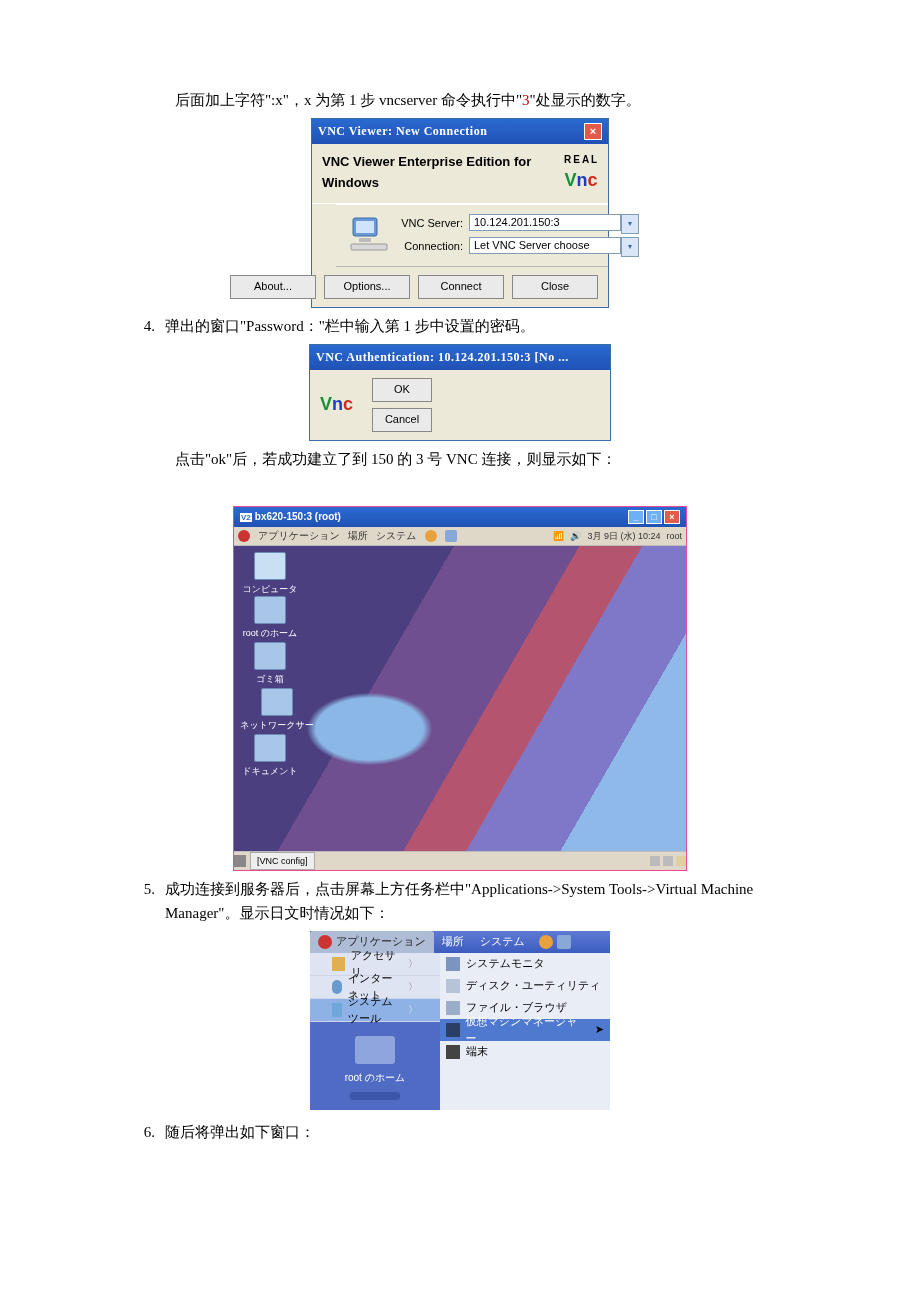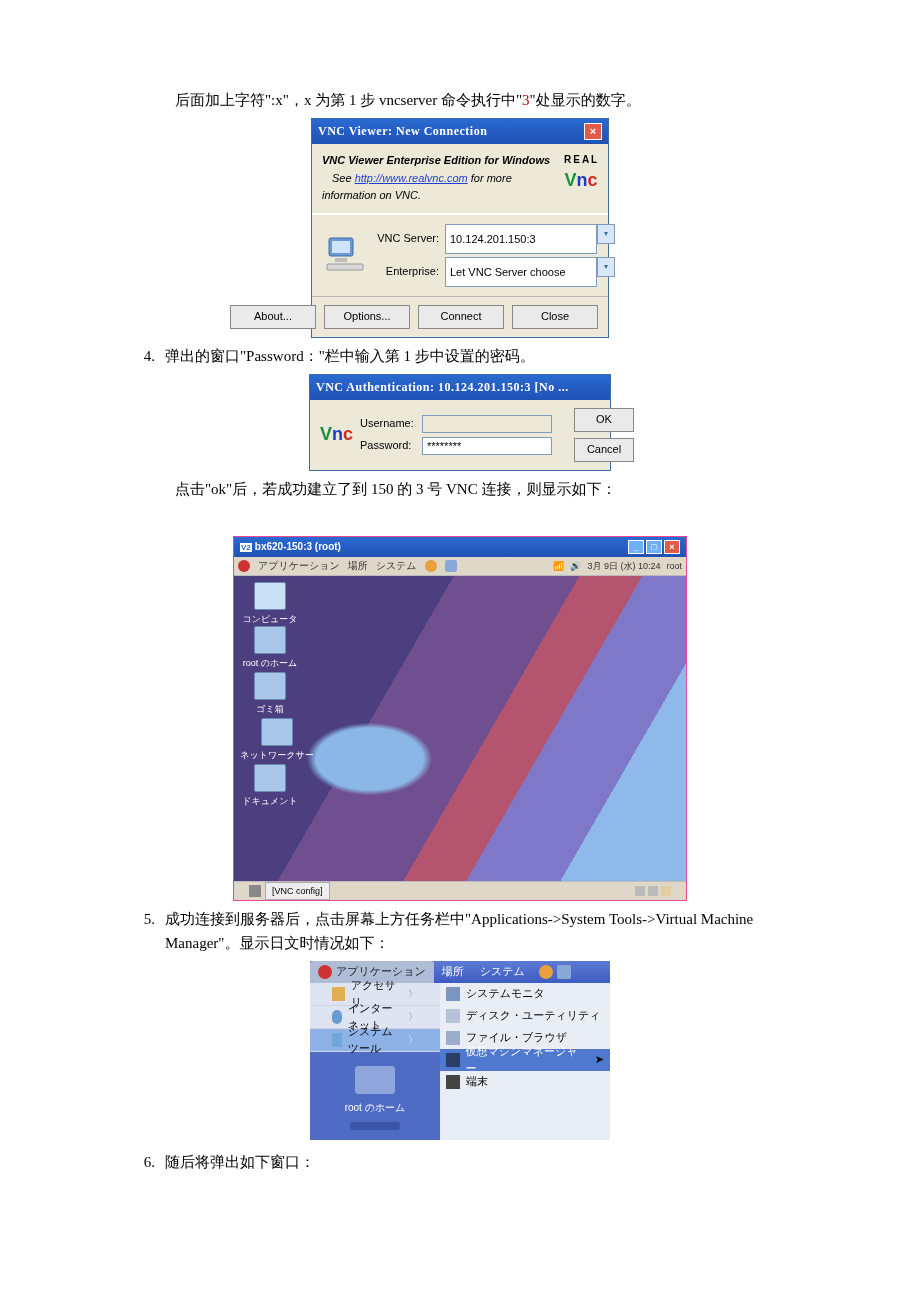--- a/index.html
+++ b/index.html
@@ -11,38 +11,38 @@
   ol.steps>li>.body{flex:1;}
   .red{color:#c00000;}
   .center{display:flex;justify-content:center;margin:6px 0;}
   .figure{border:1px solid #3b6ea5;background:#ece9d8;font-family:Tahoma,Arial,sans-serif;font-size:11px;color:#000;}
 
   .win-title{background:linear-gradient(to bottom,#2a6ad0,#2051b5);color:#fff;padding:3px 6px;display:flex;align-items:center;justify-content:space-between;}
   .win-title .ttxt{font-family:"MS Sans Serif","Comic Sans MS",Tahoma;font-weight:bold;font-size:12px;letter-spacing:.5px;}
   .win-title .xbtn{width:16px;height:15px;background:#e15b4a;border:1px solid #fff;color:#fff;font-weight:bold;display:flex;align-items:center;justify-content:center;font-size:11px;line-height:1;}
 
   .vnc-conn .hdr{display:flex;align-items:flex-start;padding:8px 10px;border:1px solid #fff;border-width:0 0 1px 0;}
-  .vnc-conn .hdr .htxt{flex:1;font-size:11px;font-style:italic;}
+  .vnc-conn .hdr .htxt{flex:1;font-size:13px;}
   .vnc-conn .hdr .htxt b{display:block;}
   .vnc-conn .hdr .htxt a{color:#2040d0;text-decoration:underline;}
   .logo{width:34px;text-align:center;}
   .logo .REAL{color:#000;font-family:Arial;font-size:10px;letter-spacing:2px;font-weight:bold;}
   .logo .vnc{font-family:Arial;font-weight:bold;font-size:18px;margin-top:-2px;}
   .logo .vnc .V{color:#19913a;}
   .logo .vnc .n{color:#1a3cc8;}
   .logo .vnc .c{color:#d1291e;}
 
-  .vnc-conn .form{display:flex;align-items:center;padding:6px 13px;border-top:1px solid #fff;border-bottom:1px solid #b7b7b7;}
+  .vnc-conn .form{display:flex;align-items:center;padding:6px 13px;border-top:1px solid #fff;border-bottom:1px solid #b7b7b7;margin-left:24px;}
   .vnc-conn .pcicon{width:48px;height:46px;margin-right:8px;display:flex;align-items:center;justify-content:center;}
   .vnc-conn .pcicon svg{width:40px;height:38px;}
   .vnc-conn .fields{flex:1;}
   .vnc-conn .row{display:flex;align-items:center;margin:3px 0;}
   .vnc-conn .row label{width:66px;text-align:right;padding-right:6px;}
   .vnc-conn .dd{display:flex;flex:1;}
-  .vnc-conn .dd input{flex:1;border:1px solid #7f9db9;padding:2px 4px;font-size:11px;height:30px;box-sizing:border-box;}
+  .vnc-conn .dd input{flex:1;border:1px solid #7f9db9;padding:2px 4px;font-size:11px;height:17px;box-sizing:border-box;}
   .vnc-conn .dd .caret{width:16px;height:18px;border:1px solid #7f9db9;background:#d9e6f7;display:flex;align-items:center;justify-content:center;color:#3b6ea5;font-size:8px;}
   .vnc-conn .btnbar{padding:8px 10px;display:flex;gap:8px;justify-content:flex-end;}
   .vnc-conn .btn{min-width:64px;height:22px;border:1px solid #888;background:#eaeaea;display:flex;align-items:center;justify-content:center;padding:0 10px;cursor:pointer;}
   .vnc-conn .btnbar .left{margin-right:auto;display:flex;gap:8px;}
 
   .vnc-auth{border:1px solid #3b6ea5;background:#ece9d8;font-family:Tahoma,Arial,sans-serif;font-size:11px;}
   .vnc-auth .body{display:flex;padding:8px 10px;gap:10px;align-items:center;}
   .vnc-auth .logo{width:30px;}
   .vnc-auth .fields .row{display:flex;align-items:center;margin:4px 0;}
   .vnc-auth .fields label{width:62px;}
@@ -57,21 +57,21 @@
   .desktop-wrap .outer-title .wbtn.close{background:#e15b4a;}
   .gnome-bar{background:#dfd7c7;height:18px;display:flex;align-items:center;padding:0 4px;gap:8px;border-bottom:1px solid #bbb;}
   .gnome-bar .mi{font-size:10px;color:#333;}
   .gnome-bar .right{margin-left:auto;display:flex;gap:6px;font-size:9px;color:#333;align-items:center;}
   .desktop-area{position:relative;height:305px;background:
     radial-gradient(ellipse at 30% 60%,#8ab7e6 0 12%,transparent 14%),
     linear-gradient(120deg,#4b3f80 0 35%,#6f4f8f 35% 55%,#b5546f 55% 65%,#7f78c8 65% 80%,#8fb9e8 80% 100%),
     #4b3f80;}
   .desktop-area .dicon{position:absolute;color:#fff;font-size:9px;text-align:center;width:64px;}
   .desktop-area .dicon .ibox{width:30px;height:26px;margin:0 auto 2px;background:#c9dff3;border:1px solid #6d8bb5;border-radius:2px;}
-  .bottom-bar{background:#dfd7c7;border-top:1px solid #bbb;height:18px;display:flex;align-items:center;padding:0 15px;}
+  .bottom-bar{background:#dfd7c7;border-top:1px solid #bbb;height:18px;display:flex;align-items:center;padding:0 0;}
   .bottom-bar .task{border:1px solid #aaa;padding:1px 6px;font-size:9px;background:#eee;}
   .bottom-bar .tray{margin-left:auto;display:flex;gap:3px;}
   .bottom-bar .tray .sq{width:10px;height:10px;background:#bbb;}
 
   .menu-shot{width:300px;font-family:Arial,sans-serif;font-size:11px;}
   .menu-shot .top{background:linear-gradient(to bottom,#5d7ad4,#3d5cc0);color:#fff;height:22px;display:flex;align-items:center;}
   .menu-shot .top .tab{padding:0 8px;display:flex;align-items:center;gap:4px;height:100%;}
   .menu-shot .top .tab.sel{background:#aebcd6;color:#222;border-radius:3px 3px 0 0;}
   .menu-shot .top .icon{width:14px;height:14px;border-radius:7px;}
   .menu-shot .cols{display:flex;}
@@ -100,23 +100,20 @@
 
   <div class="center">
     <div class="figure vnc-conn" style="width:296px;">
       <div class="win-title">
         <span class="ttxt">VNC Viewer: New Connection</span>
         <span class="xbtn">×</span>
       </div>
       <div class="hdr">
         <div class="htxt">
           <b>VNC Viewer Enterprise Edition for Windows</b>
-          <span style="padding-left:10px;">
-            <span>See </span><a>http://www.realvnc.com</a><span> for more information on VNC.</span>
-          </span>
         </div>
         <div class="logo">
           <div class="REAL">REAL</div>
           <div class="vnc"><span class="V">V</span><span class="n">n</span><span class="c">c</span></div>
         </div>
       </div>
       <div class="form">
         <div class="pcicon">
           <svg viewBox="0 0 40 38">
               <rect x="4" y="2" width="24" height="18" rx="2" fill="#6a98d8" stroke="#3b6ea5"></rect>
@@ -127,21 +124,21 @@
         </div>
         <div class="fields">
           <div class="row">
             <label>VNC Server:</label>
             <div class="dd">
               <input value="10.124.201.150:3" style="">
               <div class="caret">▾</div>
             </div>
           </div>
           <div class="row">
-            <label>Enterprise:</label>
+            <label>Connection:</label>
             <div class="dd">
               <input value="Let VNC Server choose" style="">
               <div class="caret">▾</div>
             </div>
           </div>
         </div>
       </div>
       <div class="btnbar">
         <div class="left">
           <div class="btn">About...</div>
@@ -161,30 +158,20 @@
   </ol>
 
   <div class="center">
     <div class="vnc-auth" style="width:300px;">
       <div class="win-title">
         <span class="ttxt">VNC Authentication: 10.124.201.150:3 [No ...</span>
       </div>
       <div class="body">
         <div class="logo">
           <div class="vnc"><span class="V">V</span><span class="n">n</span><span class="c">c</span></div>
-        </div>
-        <div class="fields">
-          <div class="row">
-            <label>Username:</label>
-            <input disabled="" style="background: rgb(236, 233, 216);">
-          </div>
-          <div class="row">
-            <label>Password:</label>
-            <input value="********" style="">
-          </div>
         </div>
         <div class="btns">
           <div class="btn">OK</div>
           <div class="btn">Cancel</div>
         </div>
       </div>
     </div>
   </div>
 
   <div class="indent">

